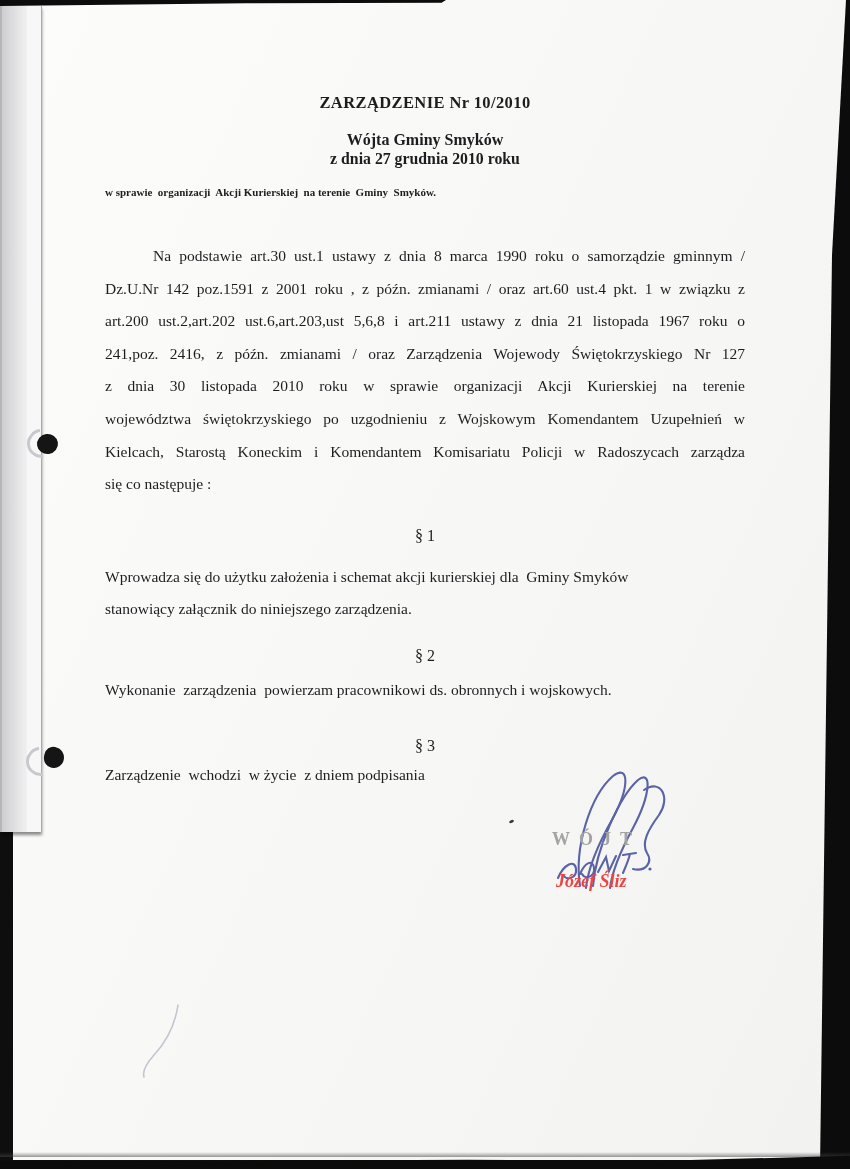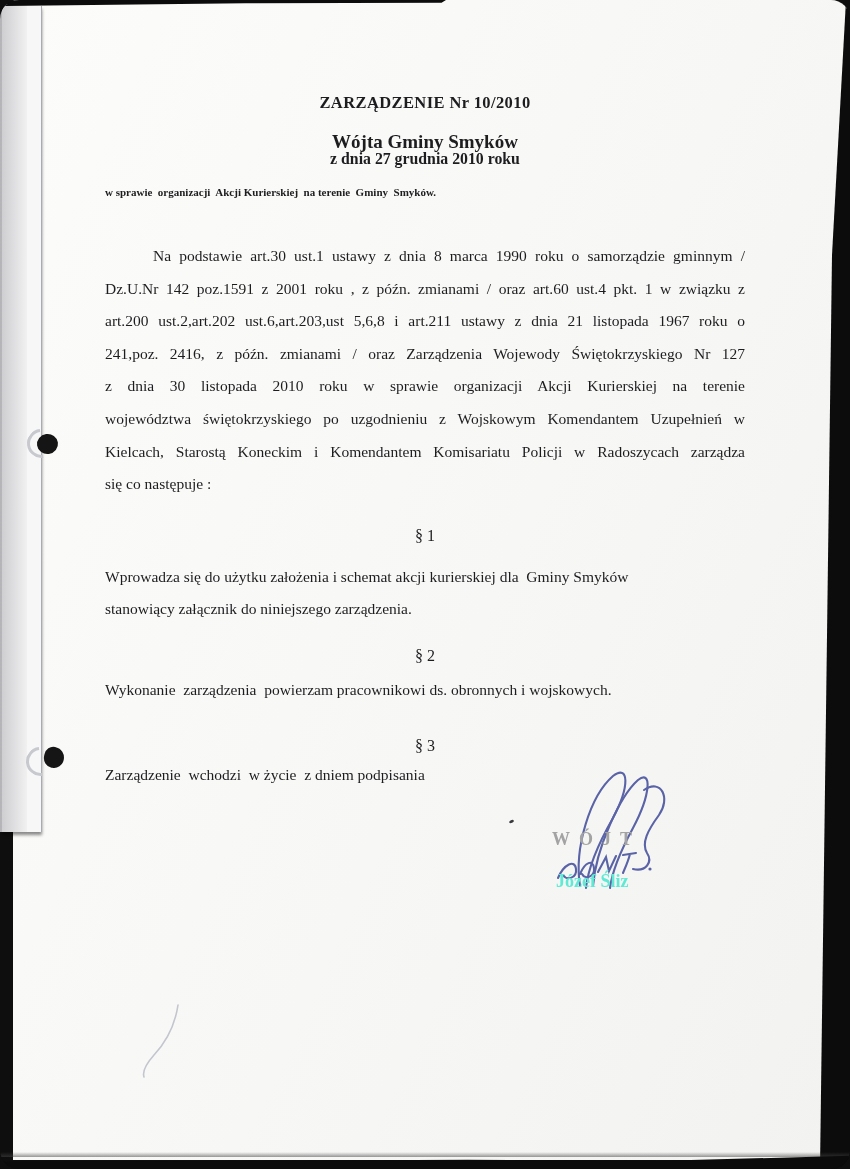--- a/index.html
+++ b/index.html
@@ -1,17 +1,17 @@
 <!DOCTYPE html>
 <html lang="pl"><head>
 <meta charset="utf-8">
 <style>
   html,body{margin:0;padding:0;background:#0e0e0e;}
   .scan{position:relative;width:850px;height:1169px;overflow:hidden;background:#0e0e0e;
-        font-family:"Liberation Serif","DejaVu Serif",serif;color:#1d1d1f;border-radius:19px;}
+        font-family:"Liberation Serif","DejaVu Serif",serif;color:#1d1d1f;}
   
   .page{position:absolute;left:13px;top:0;width:834px;height:1160px;
         background:linear-gradient(115deg,#fcfcfb 0%,#f7f7f6 55%,#f2f2f1 100%);}
   
   .top-band{position:absolute;left:0;top:0;width:446px;height:6px;background:#0c0c0c;
         clip-path:polygon(0 0,100% 0,99% 45%,55% 55%,0 100%);}
   .right-band{position:absolute;right:0;top:0;width:30px;height:1169px;background:#0c0c0c;
         clip-path:polygon(26px 0,30px 0,30px 1169px,0 1169px,12px 255px);}
   .bottom-band{position:absolute;left:0;bottom:0;width:850px;height:15px;background:#0b0b0b;
         clip-path:polygon(0 52%,55% 38%,78% 45%,100% 12%,100% 100%,0 100%);}
@@ -31,38 +31,38 @@
   .crescent.c1{left:27px;top:429px;}
   .crescent.c2{left:26px;top:747px;}
   
   .content{position:absolute;left:105px;top:0;width:640px;font-size:15.5px;}
   .abs{position:absolute;left:0;width:640px;}
   .center{text-align:center;}
   .b{font-weight:bold;}
   .i{}
   .keepsp{white-space:pre-wrap;}
   .title{top:93px;font-size:16.5px;letter-spacing:.4px;}
-  .sub1{top:131px;font-size:19px;}
+  .sub1{top:131px;font-size:16px;}
   .sub2{top:150px;font-size:15.8px;}
   .subject{top:186px;font-size:11px;}
   .preamble{top:240px;line-height:32.6px;}
   .jline{text-align:justify;text-align-last:justify;}
   .jline.first{text-indent:48px;}
   .jline.last{text-align:left;text-align-last:left;}
   .sym1{top:527px;font-size:16px;}
   .sec1{top:561px;line-height:32px;font-family:Liberation Serif, serif;}
   .sym2{top:647px;font-size:16px;}
   .sec2{top:681px;}
   .sym3{top:737px;font-size:16px;}
   .sec3{top:766px;}
   
   .stamp-title{position:absolute;left:552px;top:829px;width:120px;font-weight:bold;
         font-size:18px;letter-spacing:9px;color:#a3a3a3;}
-  .stamp-name{position:absolute;left:556px;top:871px;width:140px;font-weight:bold;
-        font-size:18px;color:#5eead4;}
+  .stamp-name{position:absolute;left:556px;top:871px;width:140px;font-weight:bold;font-style:italic;
+        font-size:18px;color:#ef4444;}
   .sig-svg{position:absolute;left:480px;top:748px;}
   .curl-svg{position:absolute;left:130px;top:995px;}
   .speck{position:absolute;left:509px;top:820px;width:5px;height:3px;background:#3a3a3e;
         border-radius:50%;transform:rotate(-25deg);}
 </style>
 </head>
 <body>
 
 <div class="scan">
 

